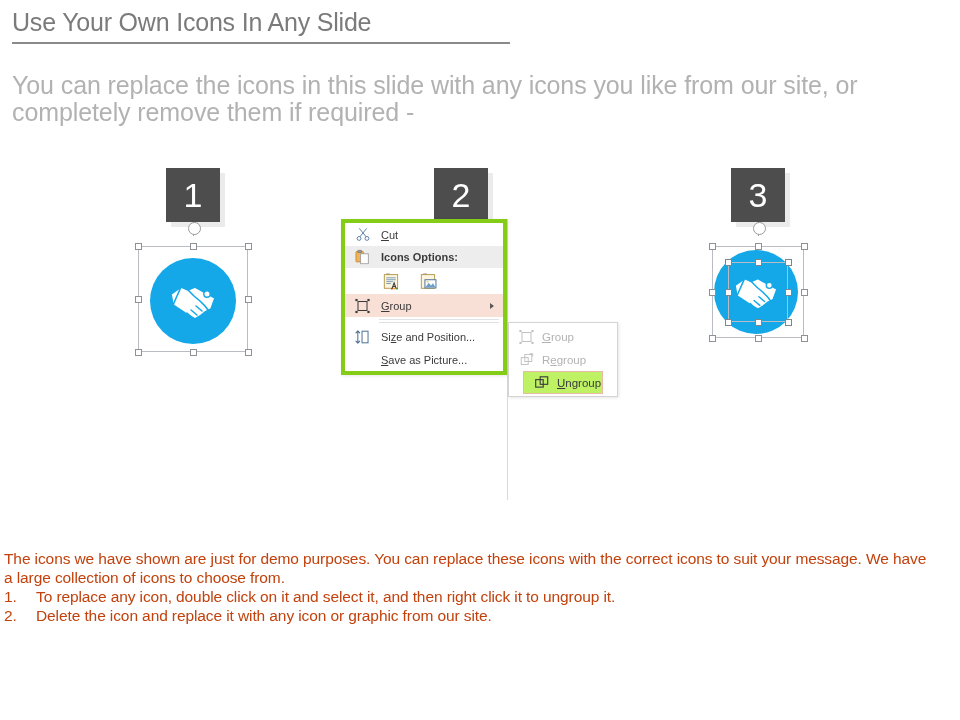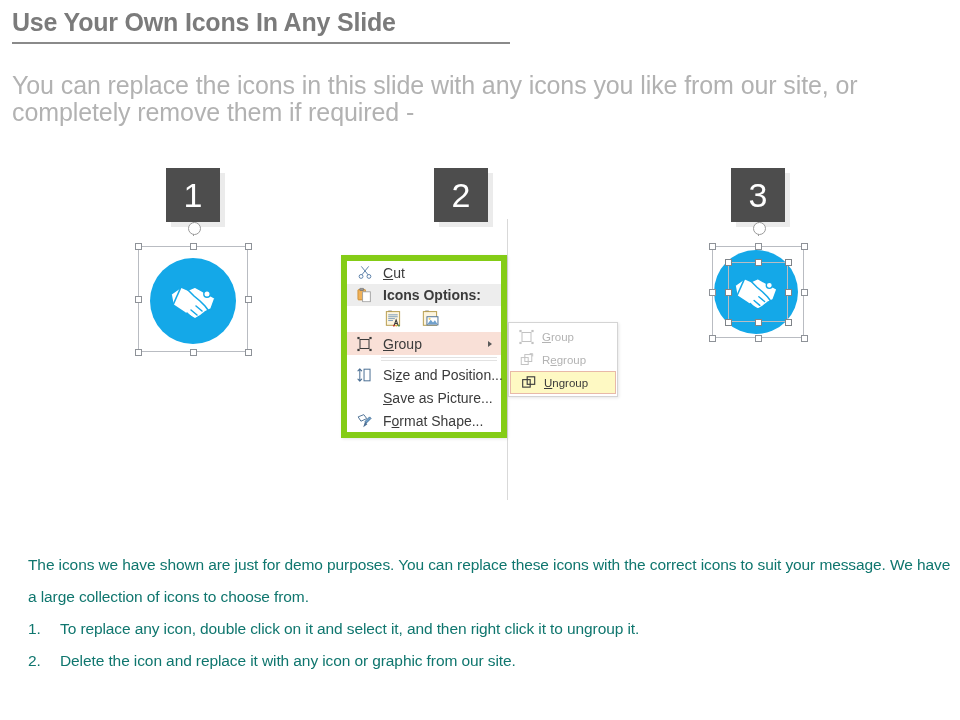--- a/index.html
+++ b/index.html
@@ -15,21 +15,21 @@
     overflow: hidden;
     -webkit-font-smoothing: antialiased;
   }
 
   
   #slide-title {
     position: absolute;
     left: 12px;
     top: 8px;
     font-size: 25px;
-    font-weight: bold;
+    font-weight: normal;
     color: #7b7b7b;
     letter-spacing: -0.2px;
     white-space: nowrap;
   }
   #title-rule {
     position: absolute;
     left: 12px;
     top: 42px;
     width: 498px;
     height: 2px;
@@ -112,26 +112,25 @@
     border: 1px solid #7f8489;
   }
 
   
   #context-menu {
     position: absolute;
     left: 341px;
     top: 219px;
     width: 166px;
     background: #ffffff;
-    border: 6px solid #84cc16;
-    box-sizing: border-box;
-    font-size: 14px;
+    border: 4px solid #84cc16;
+    box-sizing: border-box;
+    font-size: 11px;
     color: #3b3b3b;
     box-shadow: 1px 1px 3px rgba(0,0,0,0.10);
-    margin-top: 36px;
   }
   .menu-row {
     position: relative;
     height: 23px;
     display: flex;
     align-items: center;
     padding-left: 36px;
     box-sizing: border-box;
     white-space: nowrap;
   }
@@ -206,36 +205,36 @@
     background: #ffffff;
     border: 1px solid #d4d4d4;
     box-sizing: border-box;
     font-size: 11.5px;
     color: #3b3b3b;
     box-shadow: 1px 1px 3px rgba(0,0,0,0.10);
     padding: 2px 0;
   }
   #group-submenu .menu-row { height: 23px; padding-left: 33px; }
   #group-submenu .menu-row.hl {
-    background: #fef9c3;
+    background: #bef264;
     border: 1px solid #e8b9a8;
     box-sizing: border-box;
-    margin: 0 1px;
+    margin: 0 14px;
   }
   .u-underline { text-decoration: underline; }
 
   
   #footer-text {
     position: absolute;
-    left: 28px;
+    left: 4px;
     top: 549px;
     width: 930px;
     font-size: 15.5px;
-    line-height: 32px;
-    color: #0f766e;
+    line-height: 19px;
+    color: #c2410c;
     letter-spacing: -0.1px;
   }
   #footer-list {
     margin: 0;
     padding: 0;
     list-style: none;
   }
   #footer-list li {
     position: relative;
     padding-left: 32px;
@@ -359,30 +358,20 @@
         <rect x="7.5" y="1.8" width="6.4" height="12.4" fill="#ffffff" stroke="#4a6e93" stroke-width="1.05"></rect>
       </svg>
     </span>
     <span>Si<span class="u-underline">z</span>e and Position...</span>
   </div>
 
   <div class="menu-row">
     <span><span class="u-underline">S</span>ave as Picture...</span>
   </div>
 
-  <div class="menu-row">
-    <span class="mi-icon">
-      <svg width="15" height="15" viewBox="0 0 16 16">
-        <path d="M1.2 3.6 L7.2 1.2 L10.4 5.4 L4.2 8.2 Z" fill="#ffffff" stroke="#4a6e93" stroke-width="1"></path>
-        <path d="M8.6 8.4 L13.4 3.6 L15 5.2 L10.2 10 Z" fill="#6fa0cc" stroke="#3c6a93" stroke-width="0.9"></path>
-        <path d="M8.6 8.4 L6.6 14.6 L11 11.4 Z" fill="#4a6e93"></path>
-      </svg>
-    </span>
-    <span>F<span class="u-underline">o</span>rmat Shape...</span>
-  </div>
 
 </div>
 
 <div id="group-submenu">
 
   <div class="menu-row disabled">
     <span class="mi-icon">
       <svg width="15" height="15" viewBox="0 0 16 16">
         <rect x="3.2" y="3.2" width="9.6" height="9.6" fill="none" stroke="#c2c2c2" stroke-width="1.1"></rect>
         <rect x="0.4" y="0.4" width="2.4" height="2.4" fill="#c2c2c2"></rect>

